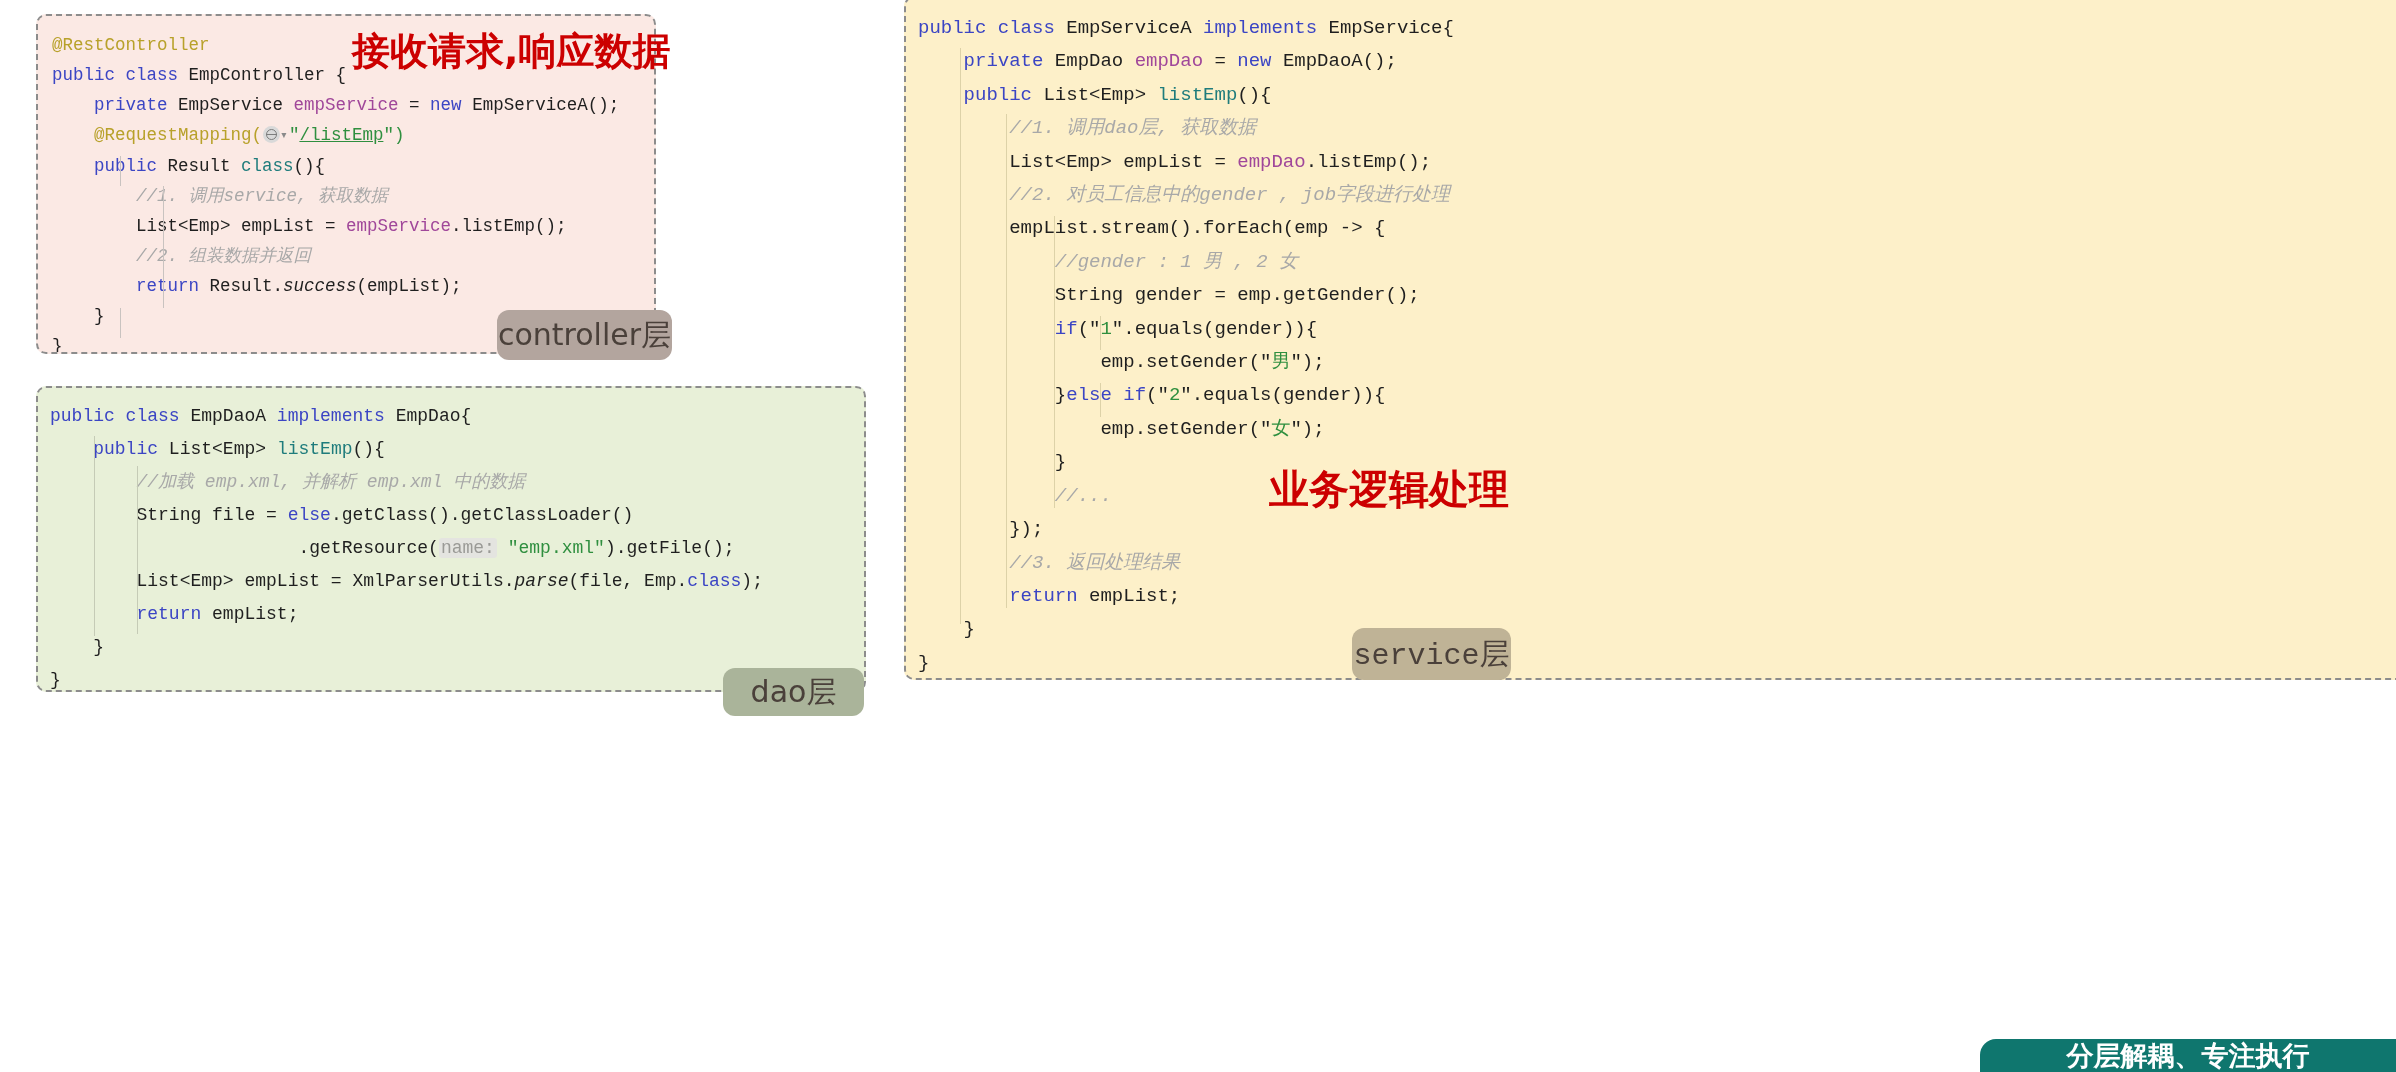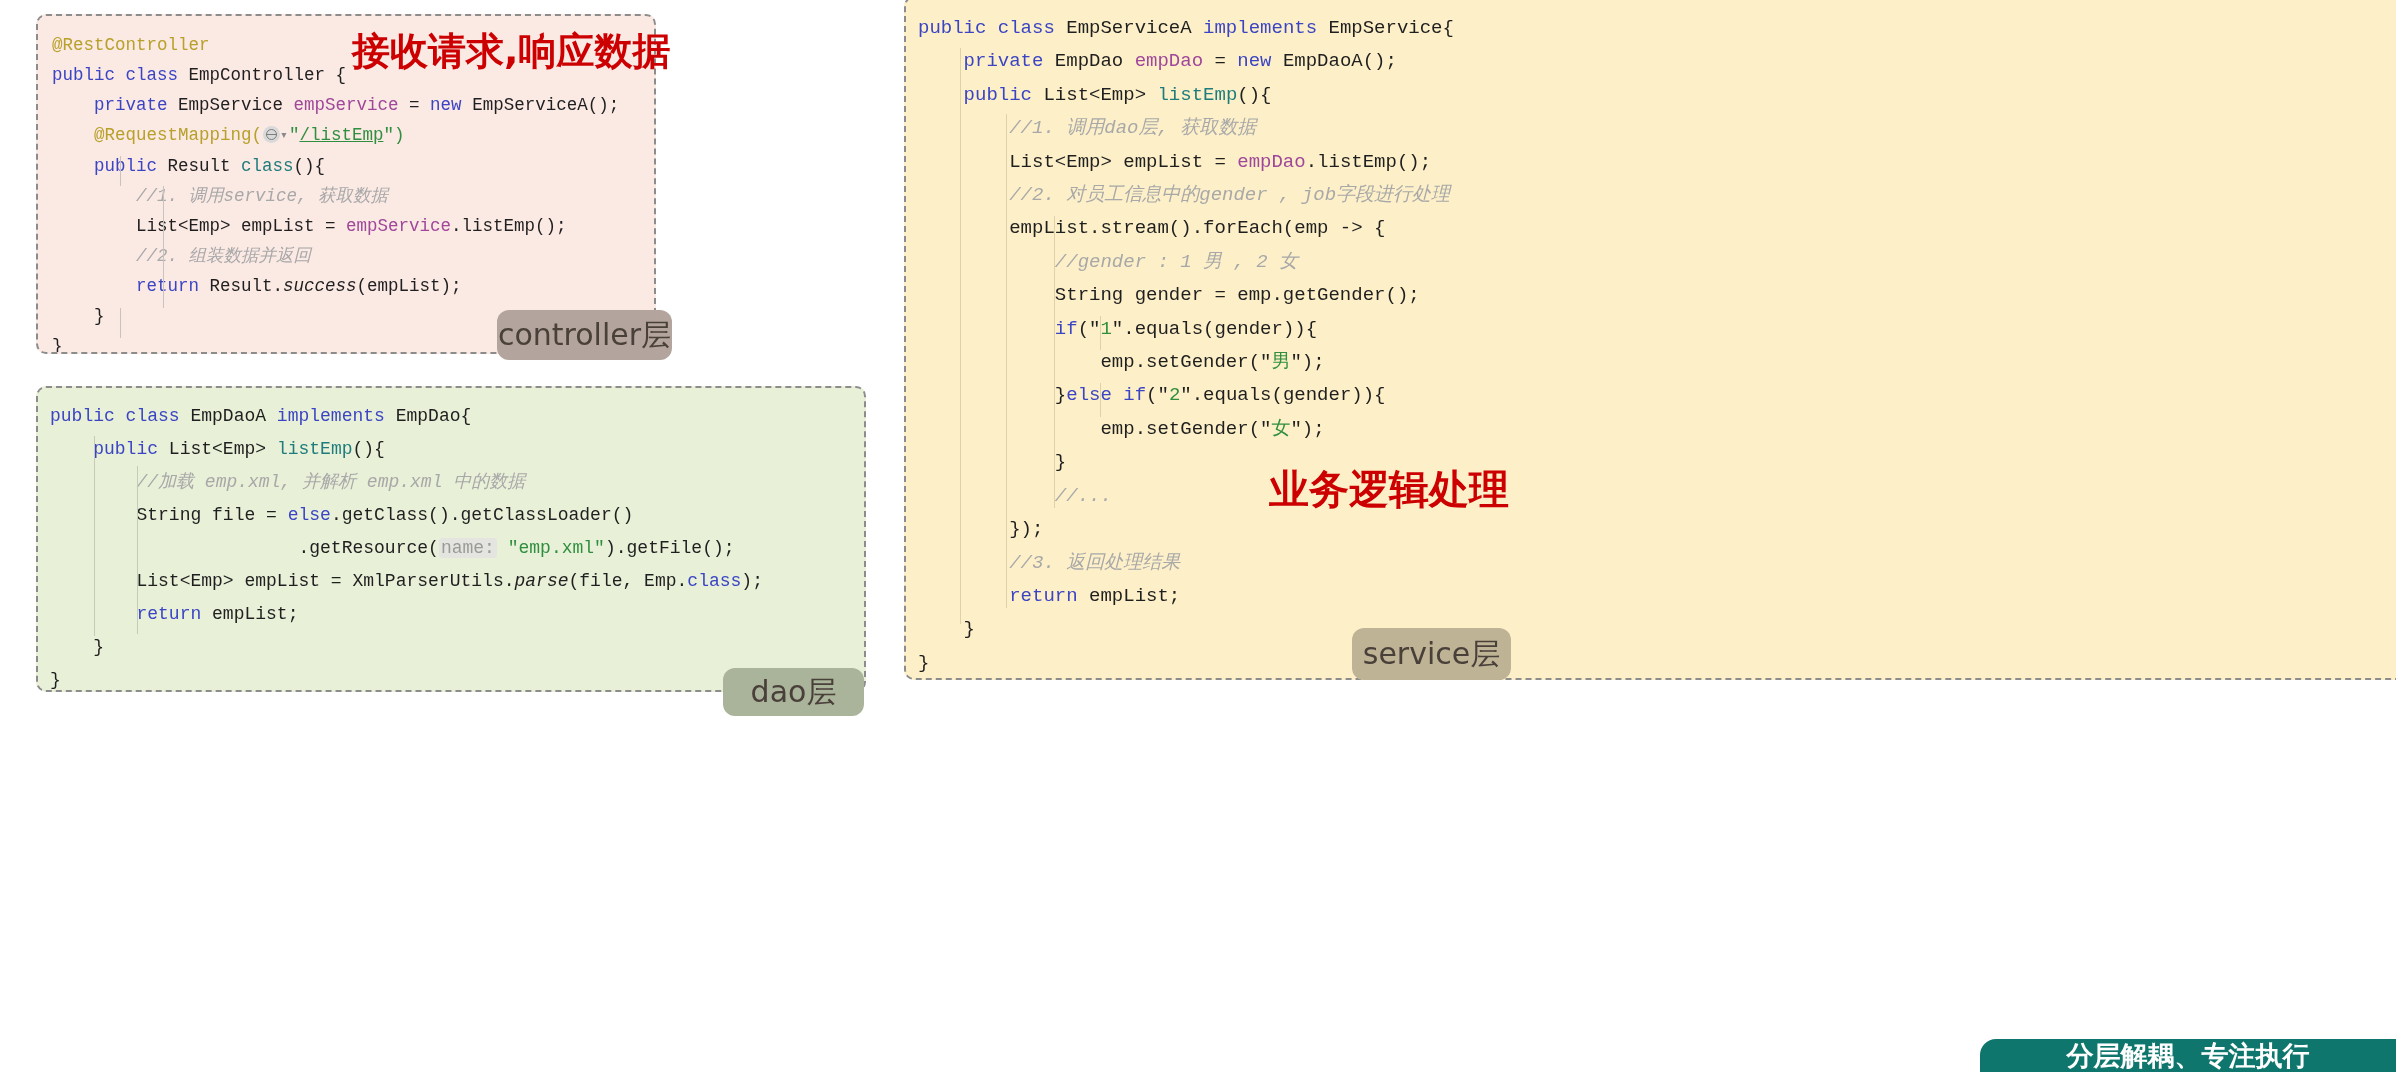--- a/index.html
+++ b/index.html
@@ -53,21 +53,21 @@
 
   
   .ig{position:absolute;width:1px;background:#c9c3c0;}
 
   
   .badge{position:absolute;border-radius:12px;display:flex;align-items:center;
          justify-content:center;color:#4a403a;font-size:30px;
          font-family:"DejaVu Sans",sans-serif;}
   #badge-controller{left:497px;top:310px;width:175px;height:50px;background:#b3a59e;}
   #badge-dao{left:723px;top:668px;width:141px;height:48px;background:#aab49a;}
-  #badge-service{left:1352px;top:628px;width:159px;height:52px;background:#bfb396;}
+  #badge-service{left:1352px;top:628px;width:159px;height:52px;background:#bfb396;font-family:Liberation Mono, monospace;}
 
   
   .note{position:absolute;color:#cc0000;font-weight:bold;
         font-family:"DejaVu Sans",sans-serif;white-space:nowrap;}
   #note-controller{left:352px;top:26px;font-size:38px;}
   #note-dao{left:378px;top:595px;font-size:40px;}
   #note-service{left:1245px;top:462px;font-size:40px;margin-left:24px;}
 
   
   #banner{position:absolute;left:1980px;top:1039px;width:416px;height:33px;

